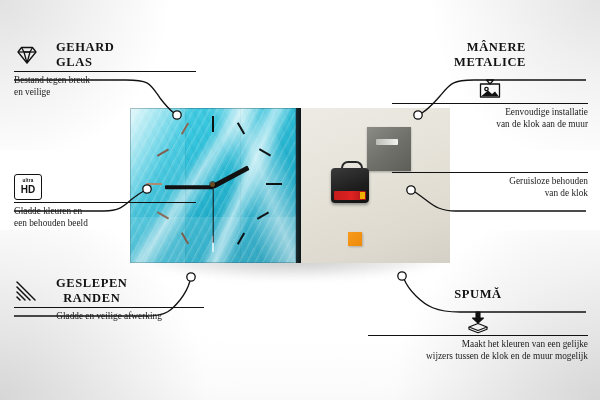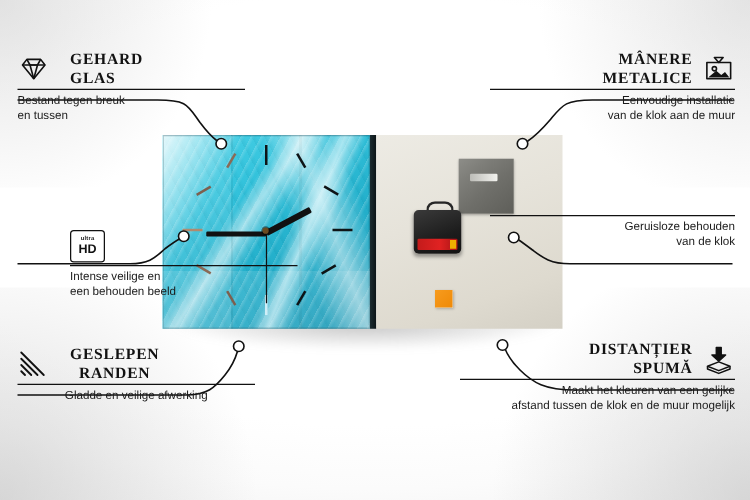--- a/index.html
+++ b/index.html
@@ -94,32 +94,32 @@
   
   .feature{position:absolute;}
   .ft-head{display:flex;align-items:center;gap:8px;}
   .ft-title{
     font-family:"Liberation Serif", serif;
     font-size:12.5px;font-weight:700;letter-spacing:.6px;color:#121212;
     line-height:14.5px;text-transform:uppercase;
   }
   .ft-rule{height:1.3px;background:#111;margin-top:2px;}
   .ft-sub{
-    font-family:Liberation Sans, sans-serif;
+    font-family:Liberation Serif, serif;
     font-size:9.3px;color:#1b1b1b;line-height:11.5px;margin-top:3px;
   }
   .left .ft-head{flex-direction:row;gap:16px;}
-  .right .ft-head{flex-direction:row;justify-content:flex-end;}
+  .right .ft-head{flex-direction:column;}
   .right .ft-title,.right .ft-sub{text-align:right;}
   .ico{width:26px;height:24px;flex:0 0 auto;display:block;}
   .ico svg{display:block;}
 
   
   #f-glas{left:14px;top:40px;width:182px;}
-  #f-print{left:14px;top:184px;width:182px;margin-left:42px;}
+  #f-print{left:14px;top:174px;width:182px;}
   #f-randen{left:14px;top:276px;width:190px;text-align:center;}
   #f-manere{right:12px;top:40px;width:196px;}
   #f-mecanism{right:12px;top:170px;width:196px;}
   #f-distantier{right:12px;top:272px;width:220px;}
 
   .hd-box{
     width:26px;height:24px;border:1.4px solid #111;border-radius:3px;
     display:flex;flex-direction:column;align-items:center;justify-content:center;line-height:1;
   }
   .hd-ultra{font-size:4.6px;font-weight:700;letter-spacing:.2px;font-family:"Liberation Sans",sans-serif;color:#111;}
@@ -201,34 +201,34 @@
         </svg>
       </span>
       <span class="ft-title">
         <span>GEHARD</span><br>
         <span>GLAS</span>
       </span>
     </div>
     <div class="ft-rule"></div>
     <div class="ft-sub">
       <span>Bestand tegen breuk</span><br>
-      <span>en tussen</span>
+      <span>en veilige</span>
     </div>
   </div>
 
   <div class="feature left" id="f-print">
     <div class="ft-head">
       <span class="ico hd-box">
         <span class="hd-ultra">ultra</span>
         <span class="hd-hd">HD</span>
       </span>
     </div>
     <div class="ft-rule"></div>
     <div class="ft-sub">
-      <span>Intense veilige en</span><br>
+      <span>Gladde kleuren en</span><br>
       <span>een behouden beeld</span>
     </div>
   </div>
 
   <div class="feature left" id="f-randen">
     <div class="ft-head">
       <span class="ico">
         <svg viewBox="0 0 26 24" width="26" height="24">
           <g stroke="#111" stroke-width="1.5" stroke-linecap="round">
             <path d="M3 3 L21 21"></path>
@@ -277,35 +277,35 @@
     <div class="ft-rule"></div>
     <div class="ft-sub">
       <span>Geruisloze behouden</span><br>
       <span>van de klok</span>
     </div>
   </div>
 
   <div class="feature right" id="f-distantier">
     <div class="ft-head">
       <span class="ft-title">
-        <span>DISTANȚIER</span><br>
+        <br>
         <span>SPUMĂ</span>
       </span>
       <span class="ico">
         <svg viewBox="0 0 26 24" width="26" height="26">
           <g fill="#111" stroke="#111" stroke-width="1.1" stroke-linejoin="round">
             <path d="M11 2 H15 V8 H18.5 L13 13 L7.5 8 H11 Z"></path>
           </g>
           <g fill="none" stroke="#111" stroke-width="1.2" stroke-linejoin="round">
             <path d="M13 13.5 L22 17 L13 20.5 L4 17 Z"></path>
             <path d="M4 17 V19.2 L13 22.7 L22 19.2 V17"></path>
           </g>
         </svg>
       </span>
     </div>
     <div class="ft-rule"></div>
     <div class="ft-sub">
       <span>Maakt het kleuren van een gelijke</span><br>
-      <span>afstand tussen de klok en de muur mogelijk</span>
+      <span>wijzers tussen de klok en de muur mogelijk</span>
     </div>
   </div>
 
 </div>
 
 </body></html>

